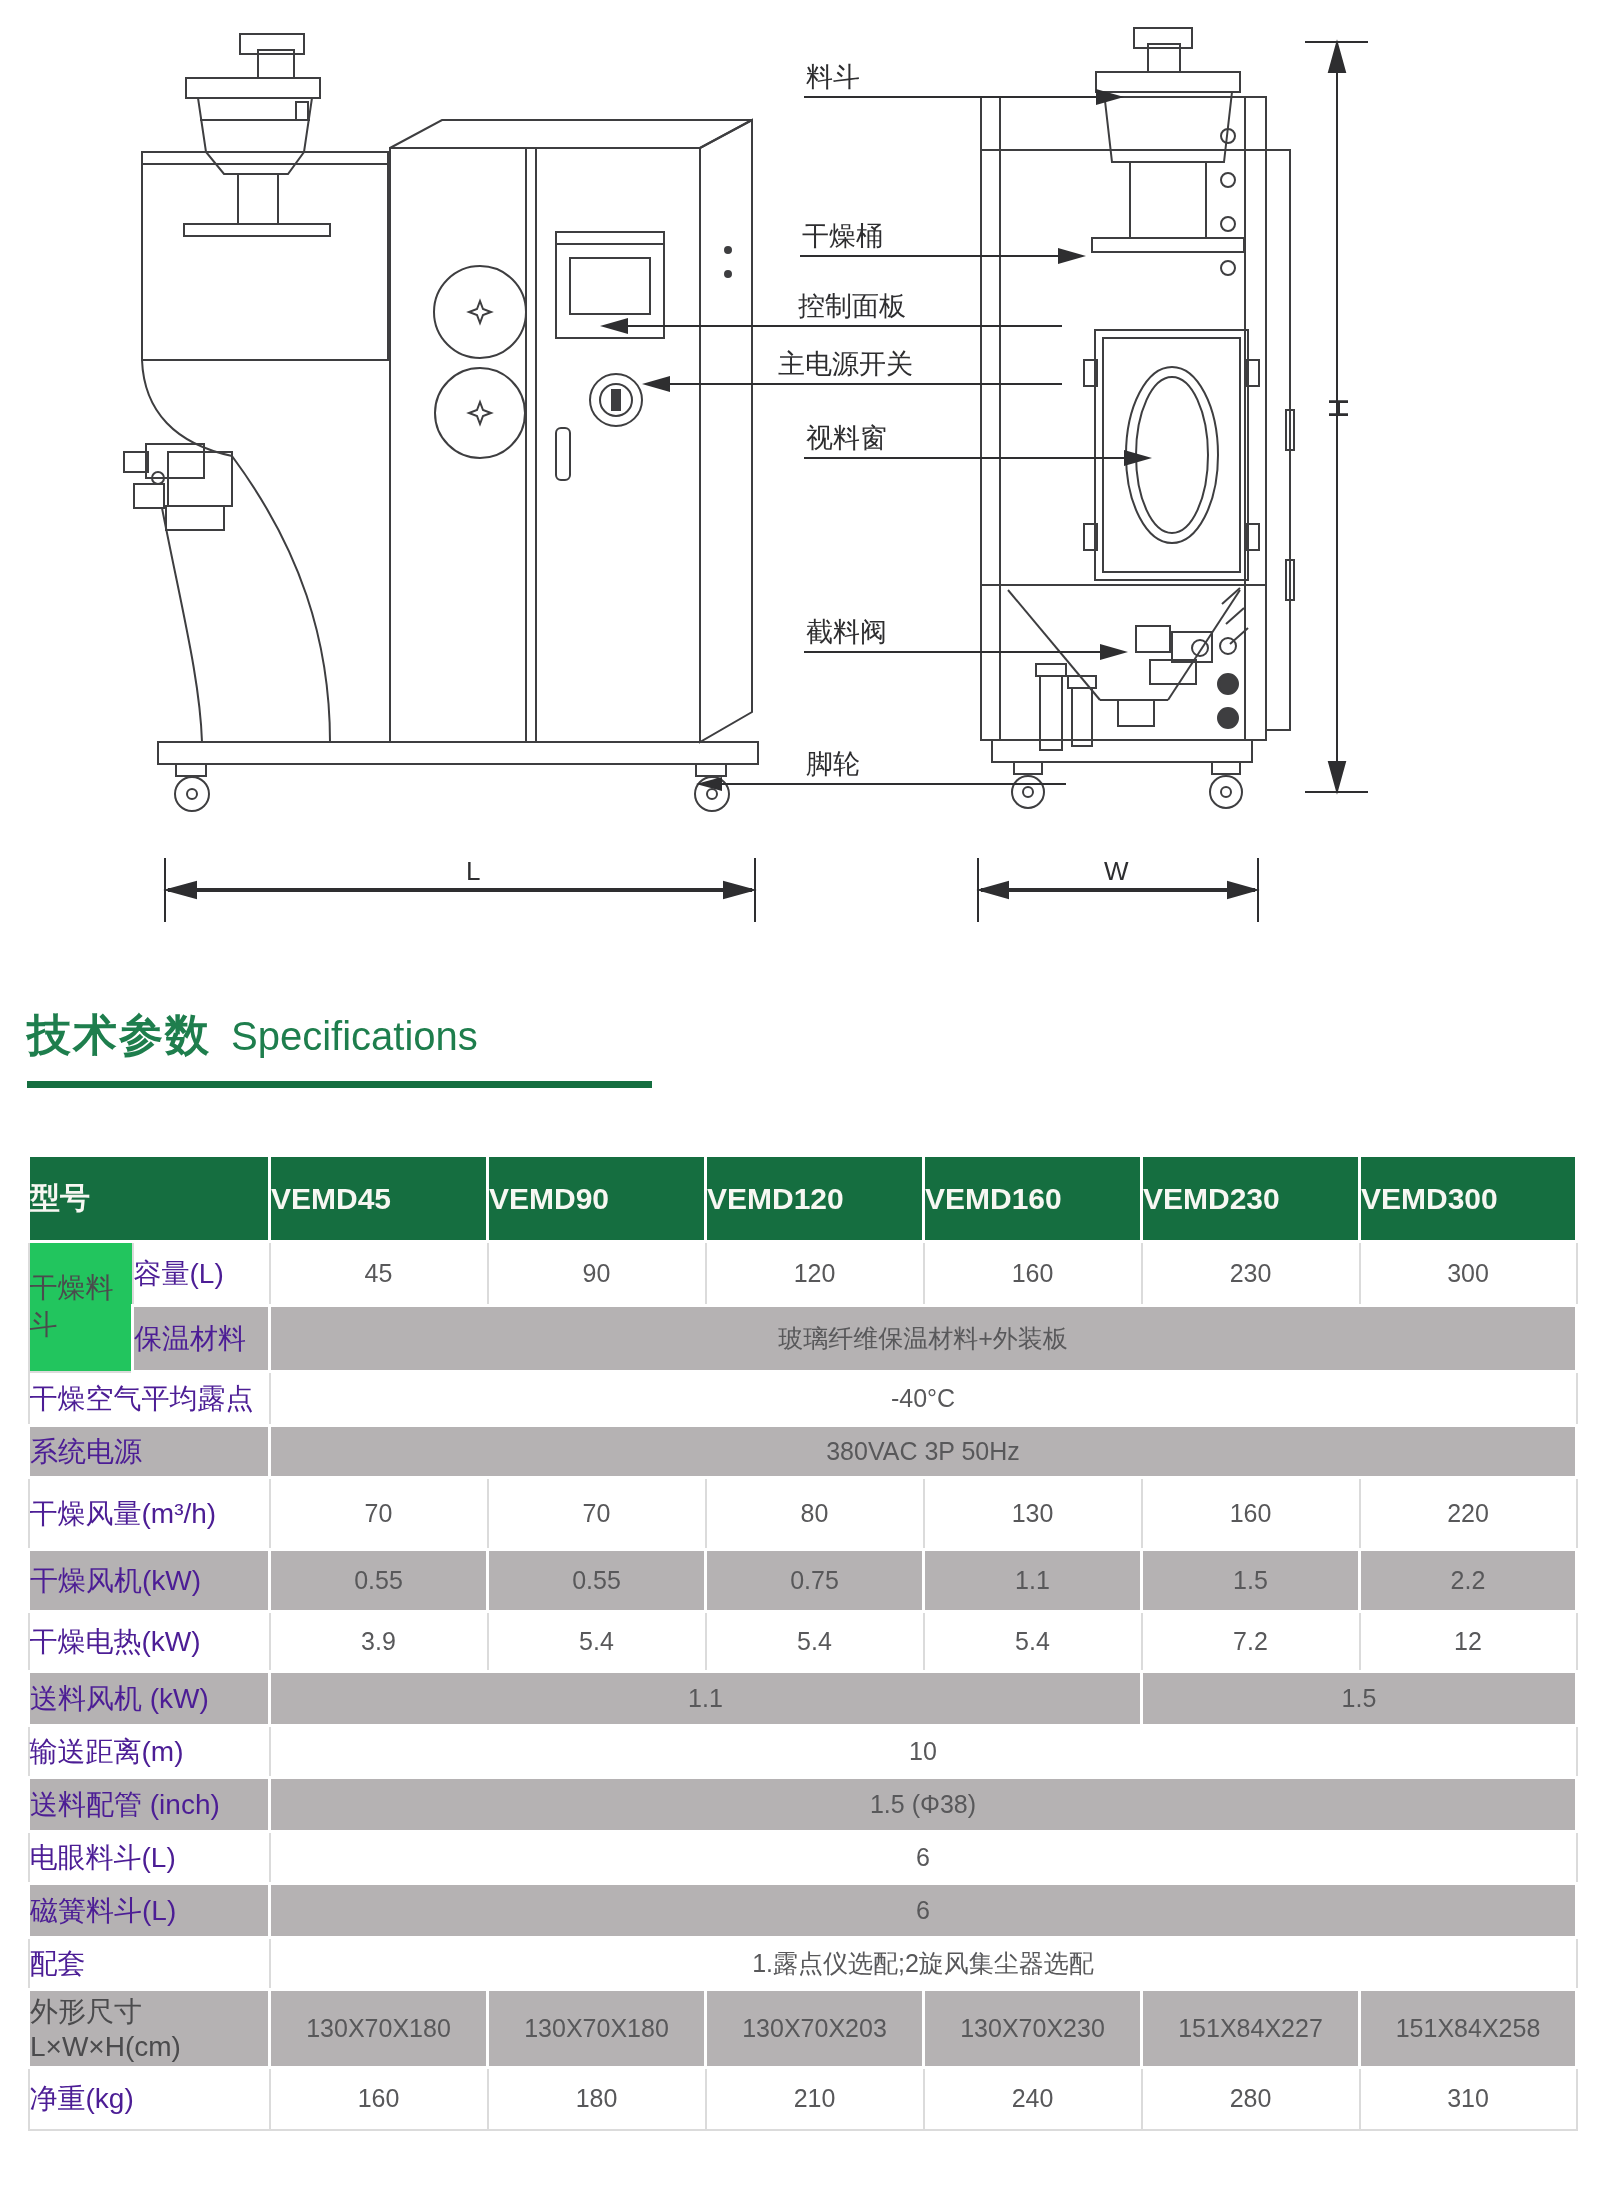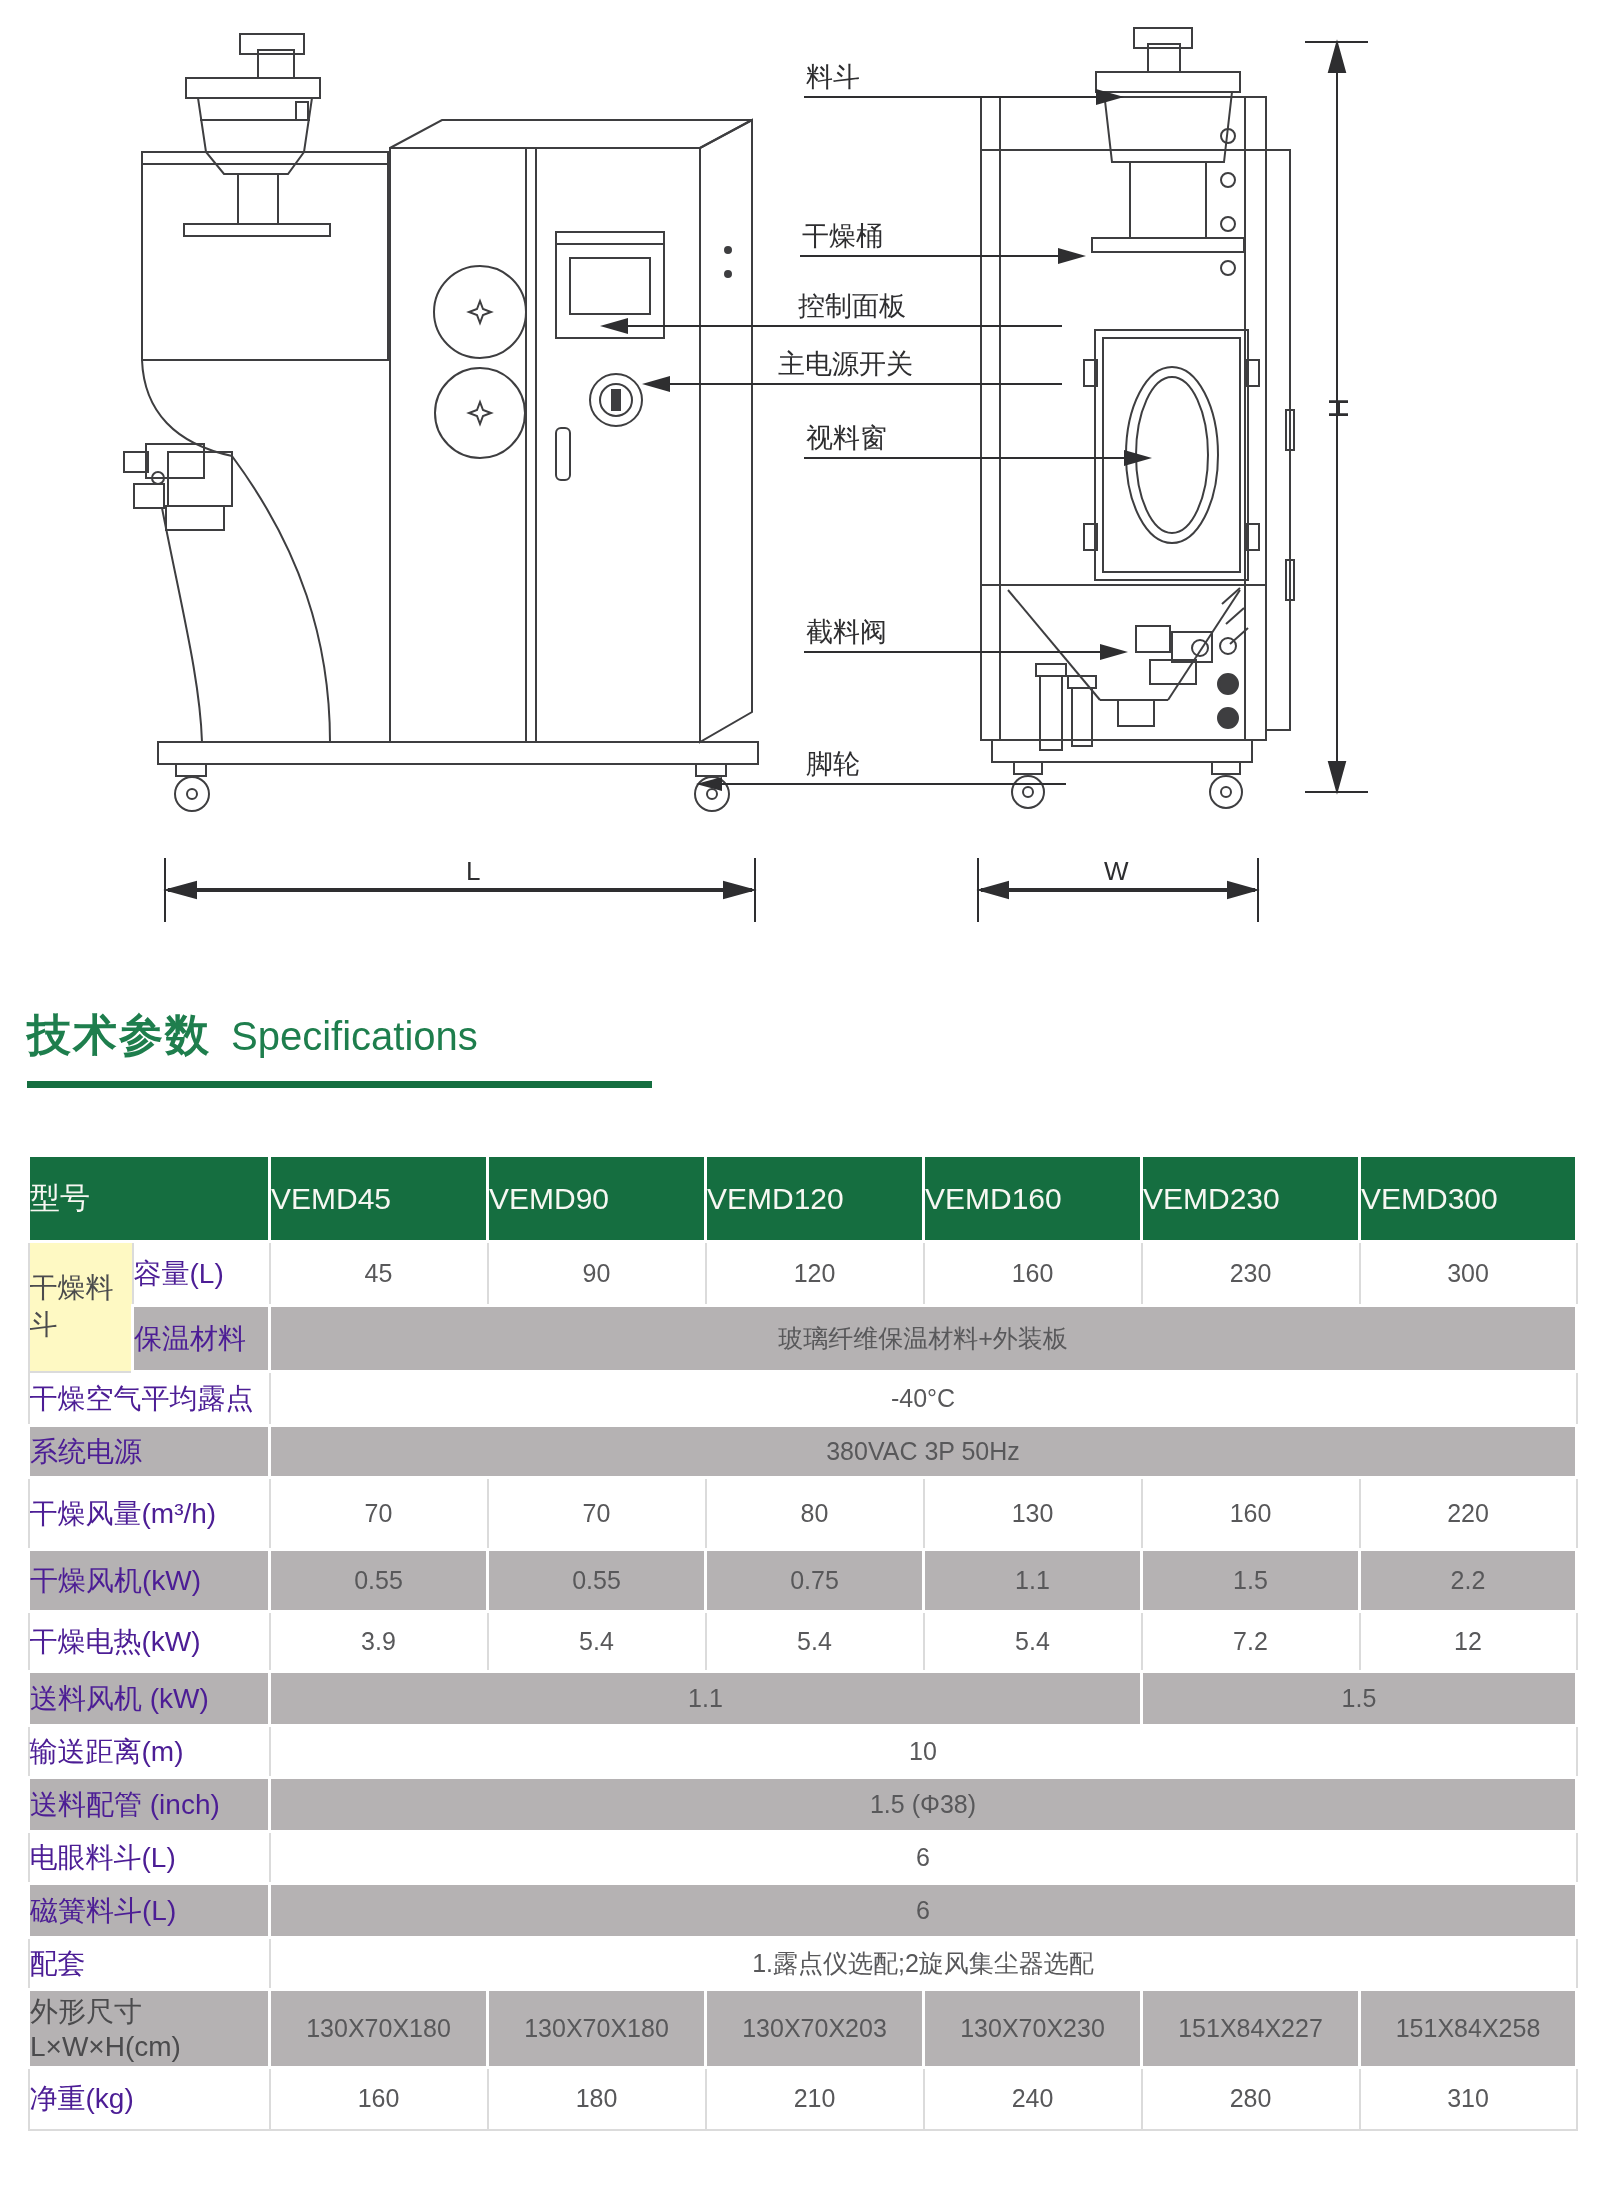--- a/index.html
+++ b/index.html
@@ -12,28 +12,28 @@
   
   .sec-head{margin:46px 0 0 27px;text-align:center;}
   .sec-title{display:flex;align-items:baseline;gap:20px;}
   .sec-title .zh{font-size:44px;font-weight:700;color:#1E7E4D;letter-spacing:2px;}
   .sec-title .en{font-size:40px;font-weight:500;color:#1E7E4D;}
   .sec-rule{width:625px;height:7px;background:#156E40;margin-top:16px;}
 
   
   table.spec{border-collapse:collapse;margin:66px 0 0 27px;width:1548px;table-layout:fixed;}
   table.spec td,table.spec th{padding:0;vertical-align:middle;}
-  th.hd{background:#156E40;color:#f7f7f2;font-weight:400;font-size:30px;border:3px solid #ffffff;}
+  th.hd{background:#156E40;color:#f7f7f2;font-weight:700;font-size:30px;border:3px solid #ffffff;}
   th.hd-model{text-align:left;padding-left:22px;}
   th.hd-col{text-align:left;}
   .w td{background:#ffffff;border:2px solid #DBDBDB;}
   .g td{background:#B5B2B3;border:3px solid #ffffff;}
   td.lbl{font-size:28px;color:#4c1d95;text-align:left;padding-left:18px;white-space:nowrap;}
   td.lbl2{font-size:28px;color:#4b4b4d;text-align:left;padding-left:18px;line-height:1.25;margin-left:8px;}
-  td.grp{font-size:28px;color:#4b4b4d;text-align:left;padding-left:20px;padding-right:18px;line-height:1.3;white-space:normal;background:#fef9c3;font-family:Liberation Serif, serif;}
+  td.grp{font-size:28px;color:#4b4b4d;text-align:left;padding-left:20px;padding-right:18px;line-height:1.3;white-space:normal;background:#22c55e;font-family:Liberation Serif, serif;}
   td.val{font-size:25px;color:#58585a;text-align:center;}
 </style>
 </head>
 <body>
 
 <div class="page">
 
   <svg class="diagram" width="1600" height="960" viewBox="0 0 1600 960">
     <g stroke="#3e3e40" stroke-width="2" fill="none">
 

